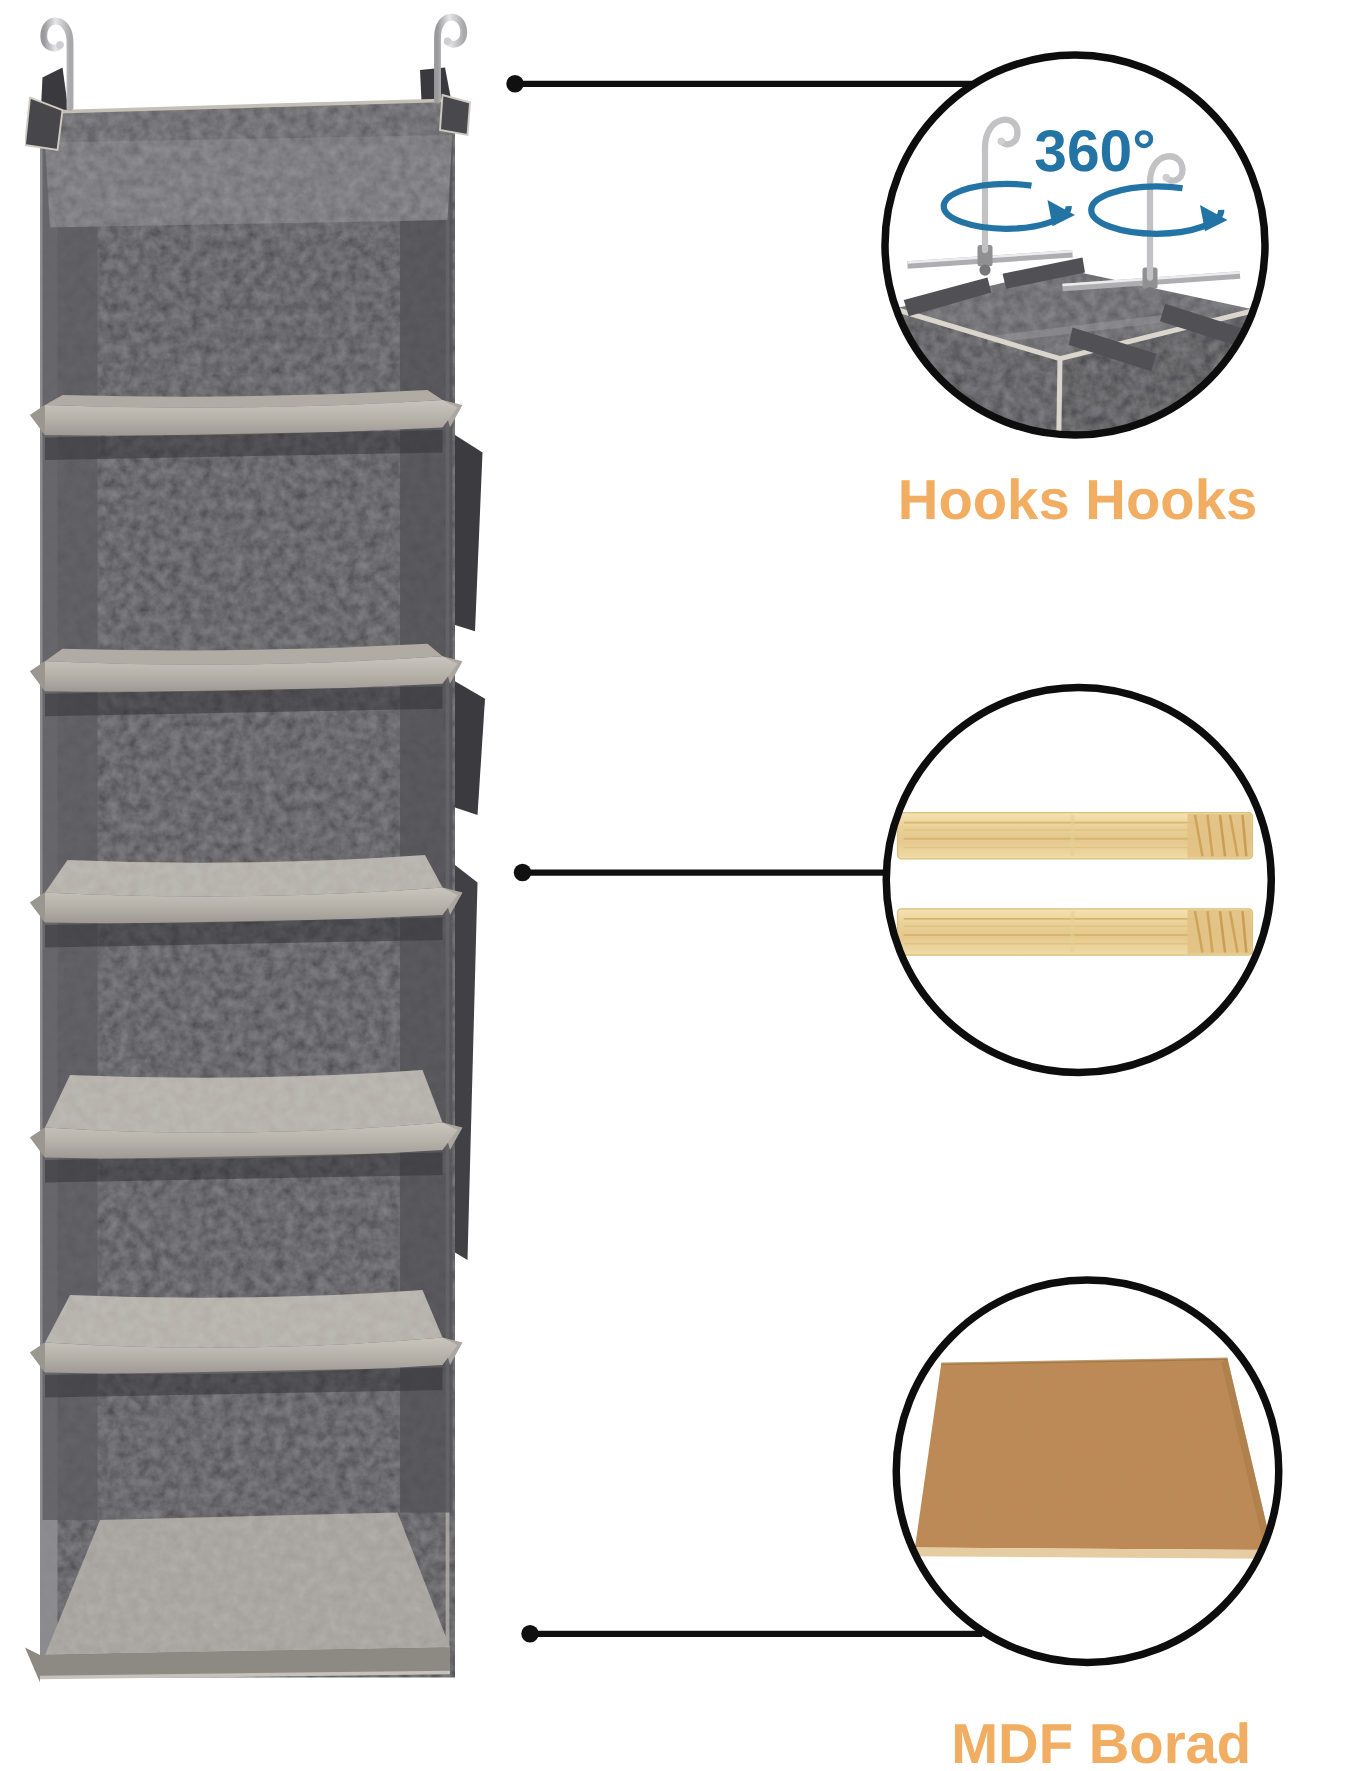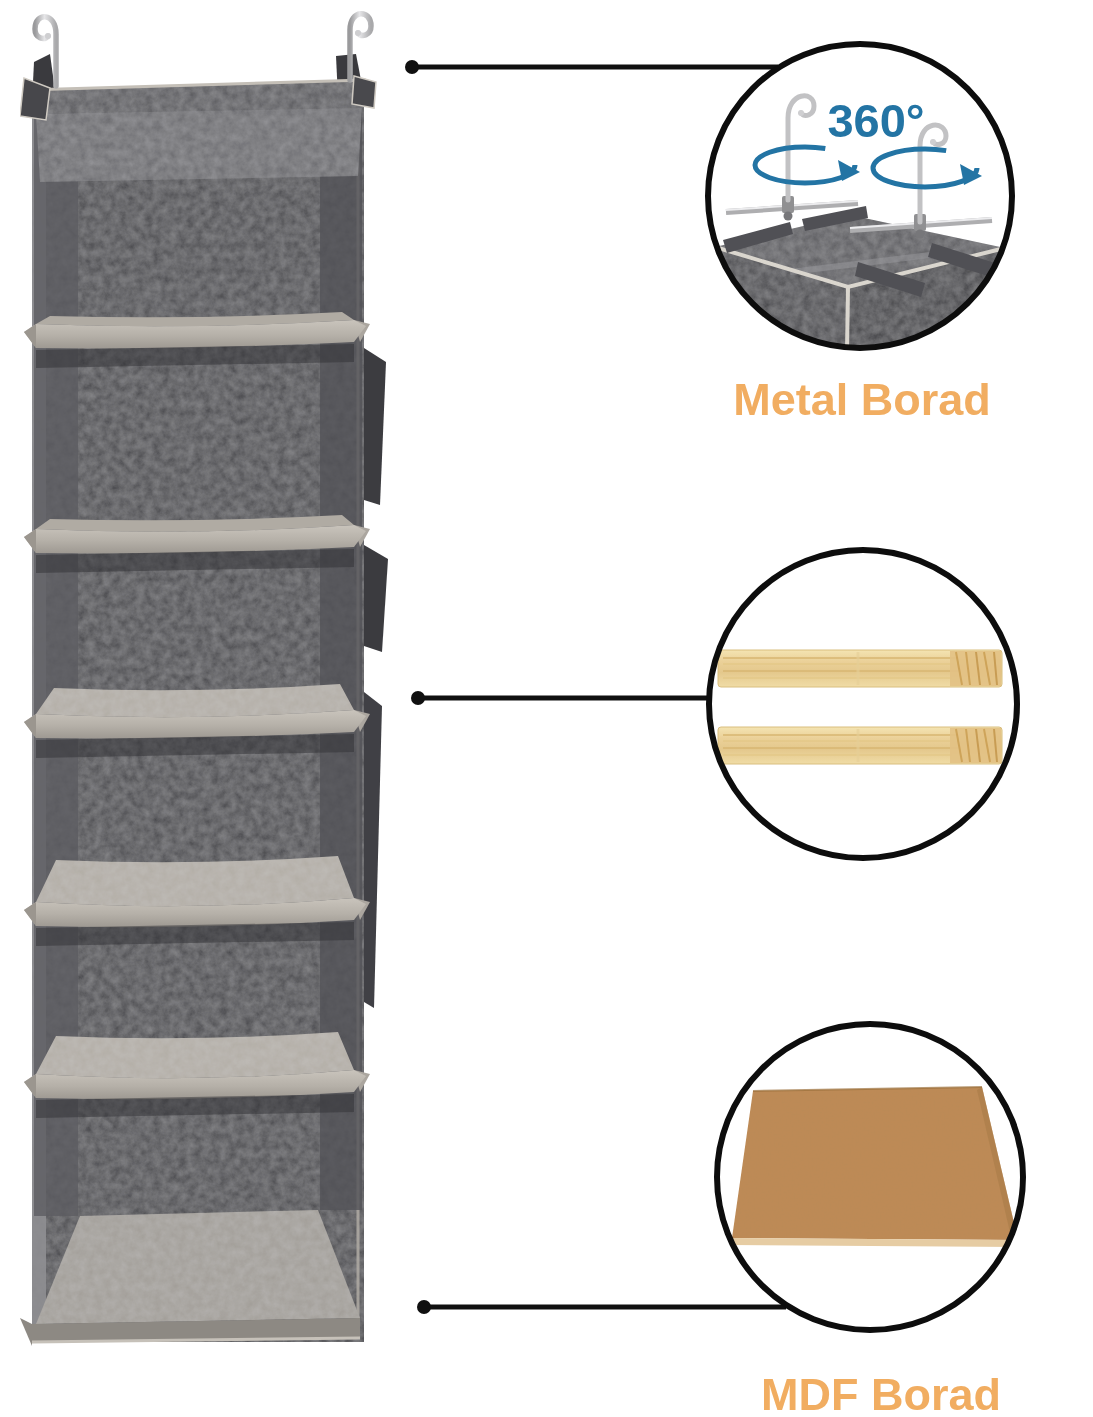--- a/index.html
+++ b/index.html
@@ -224,16 +224,16 @@
   <circle cx="850" cy="1177" r="153" fill="#FFFFFF"></circle>
   <g clip-path="url(#clipC3)">
     <polygon points="733,1091 962,1087 998,1240 712,1238" fill="#BE8A55" filter="url(#wood)"></polygon>
     <line x1="733" y1="1091" x2="962" y2="1087" stroke="#9C713D" stroke-width="2" opacity="0.7"></line>
     <polygon points="962,1087 998,1240 992,1241 957,1090" fill="#A97C47" opacity="0.6"></polygon>
     <polygon points="712,1238 998,1240 997,1247 711,1245" fill="#E6CCA3"></polygon>
   </g>
   <circle cx="850" cy="1177" r="153" fill="none" stroke="#0D0D0D" stroke-width="6"></circle>
 </svg>
 
-<div class="callout-label label-metal" style="color: rgb(241, 173, 97);">Metal Borad</div>
+<div class="callout-label label-metal" style="color: rgb(241, 173, 97);">Hooks Hooks</div>
 <div class="callout-label label-mdf" style="color: rgb(241, 173, 97);">MDF Borad</div>
 
 </div>
 
 </body></html>

